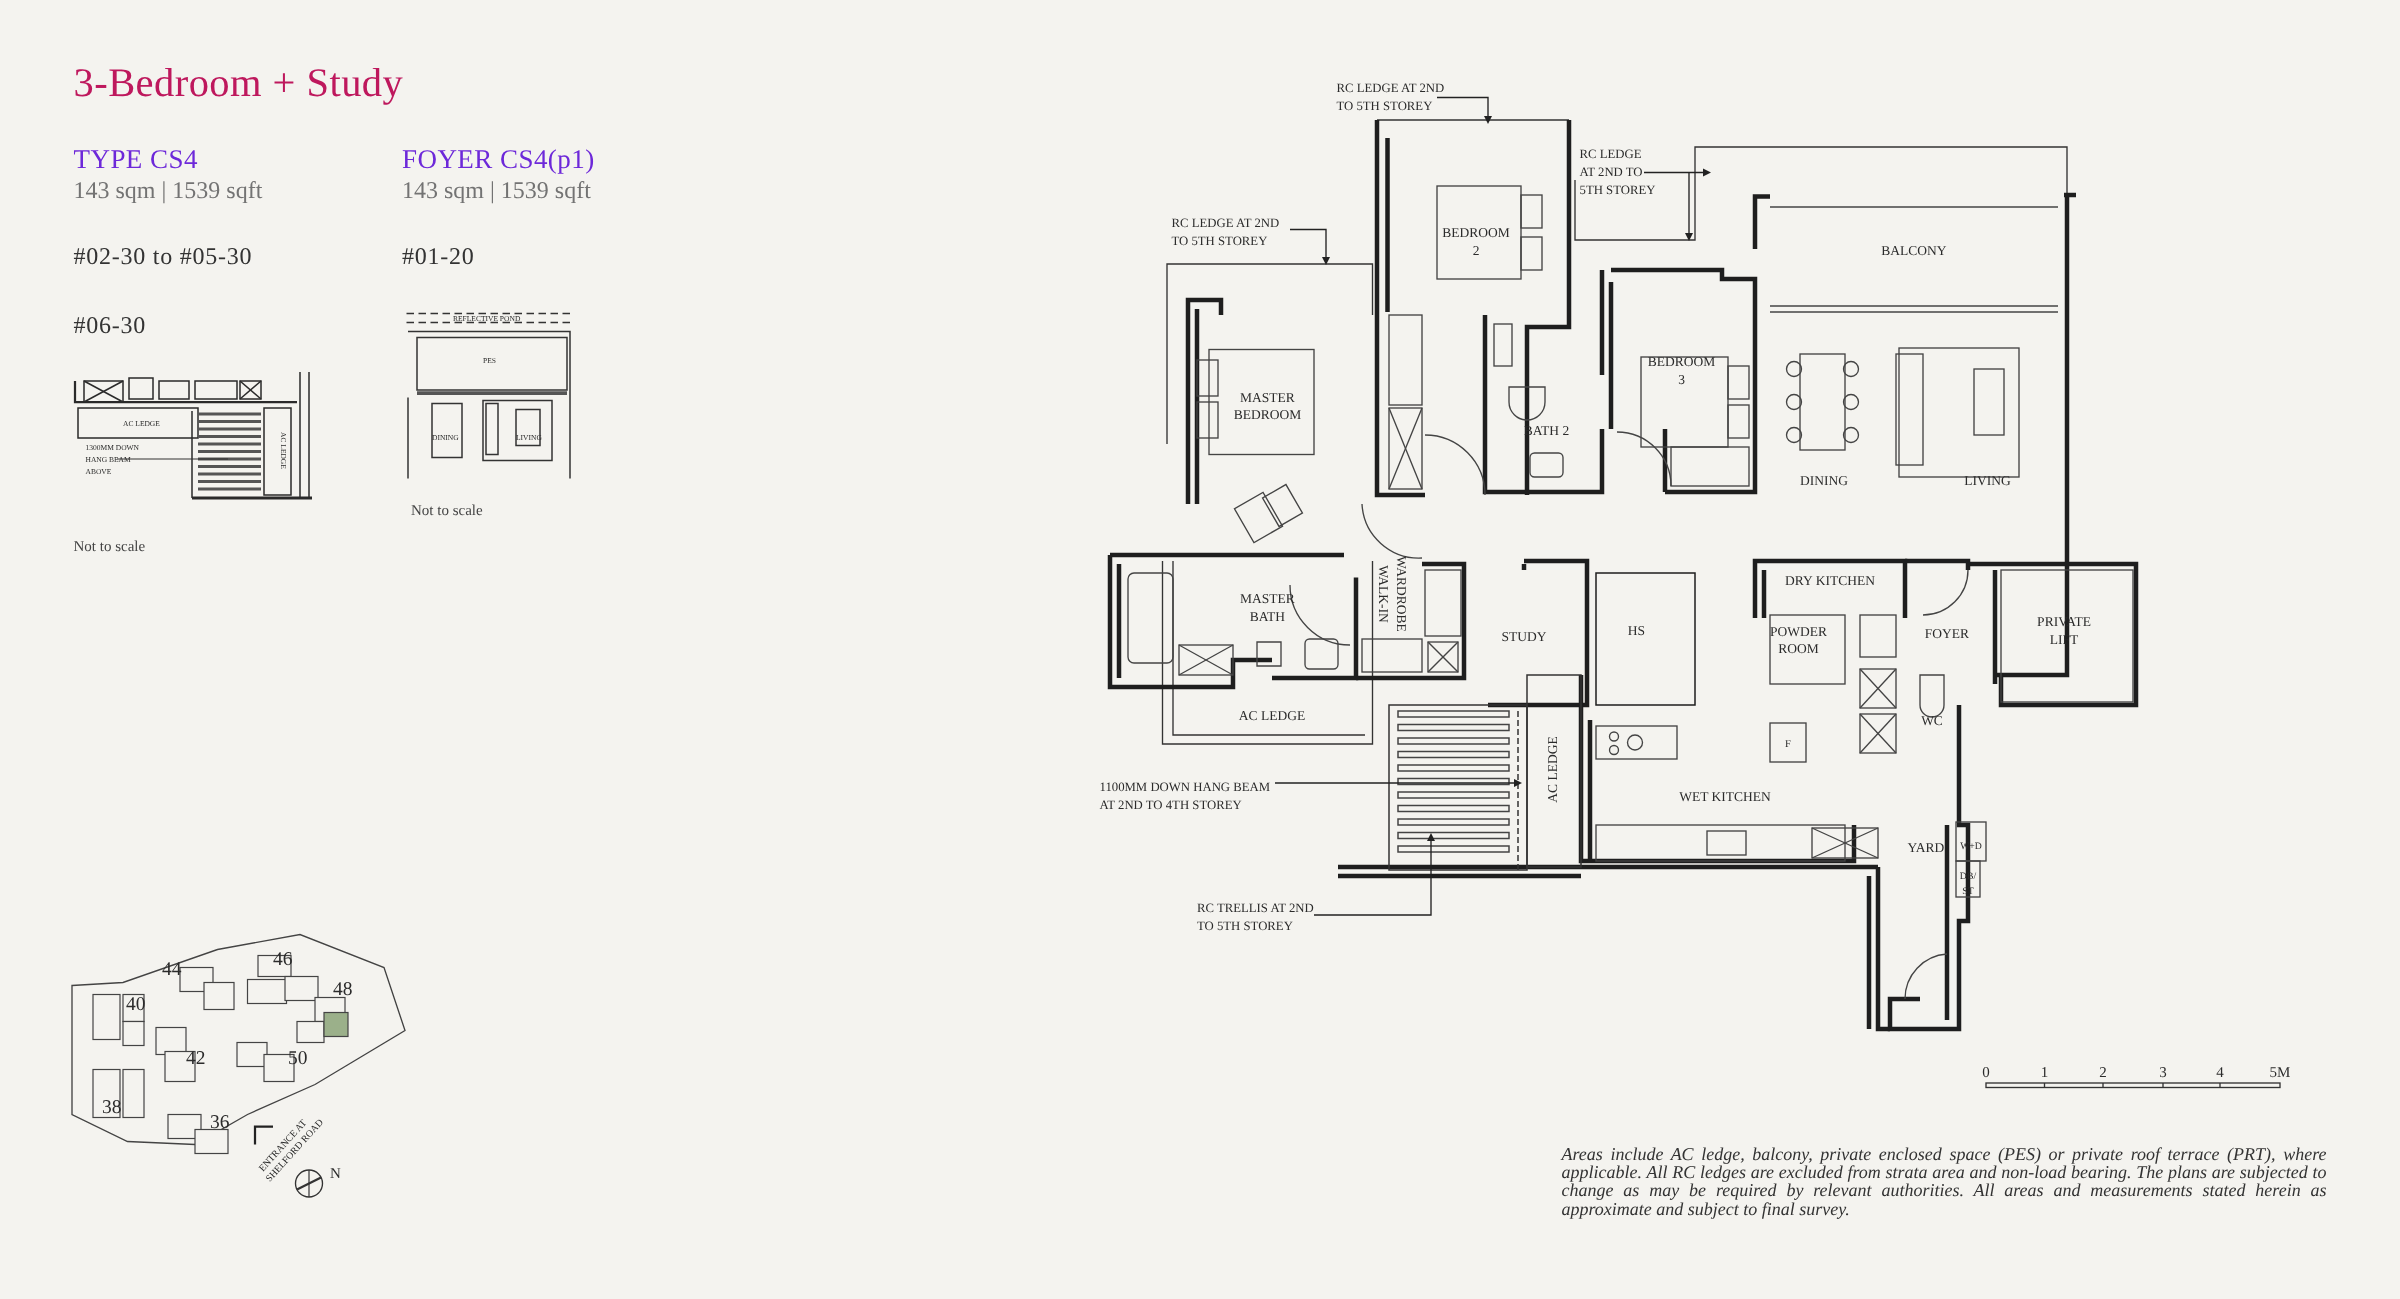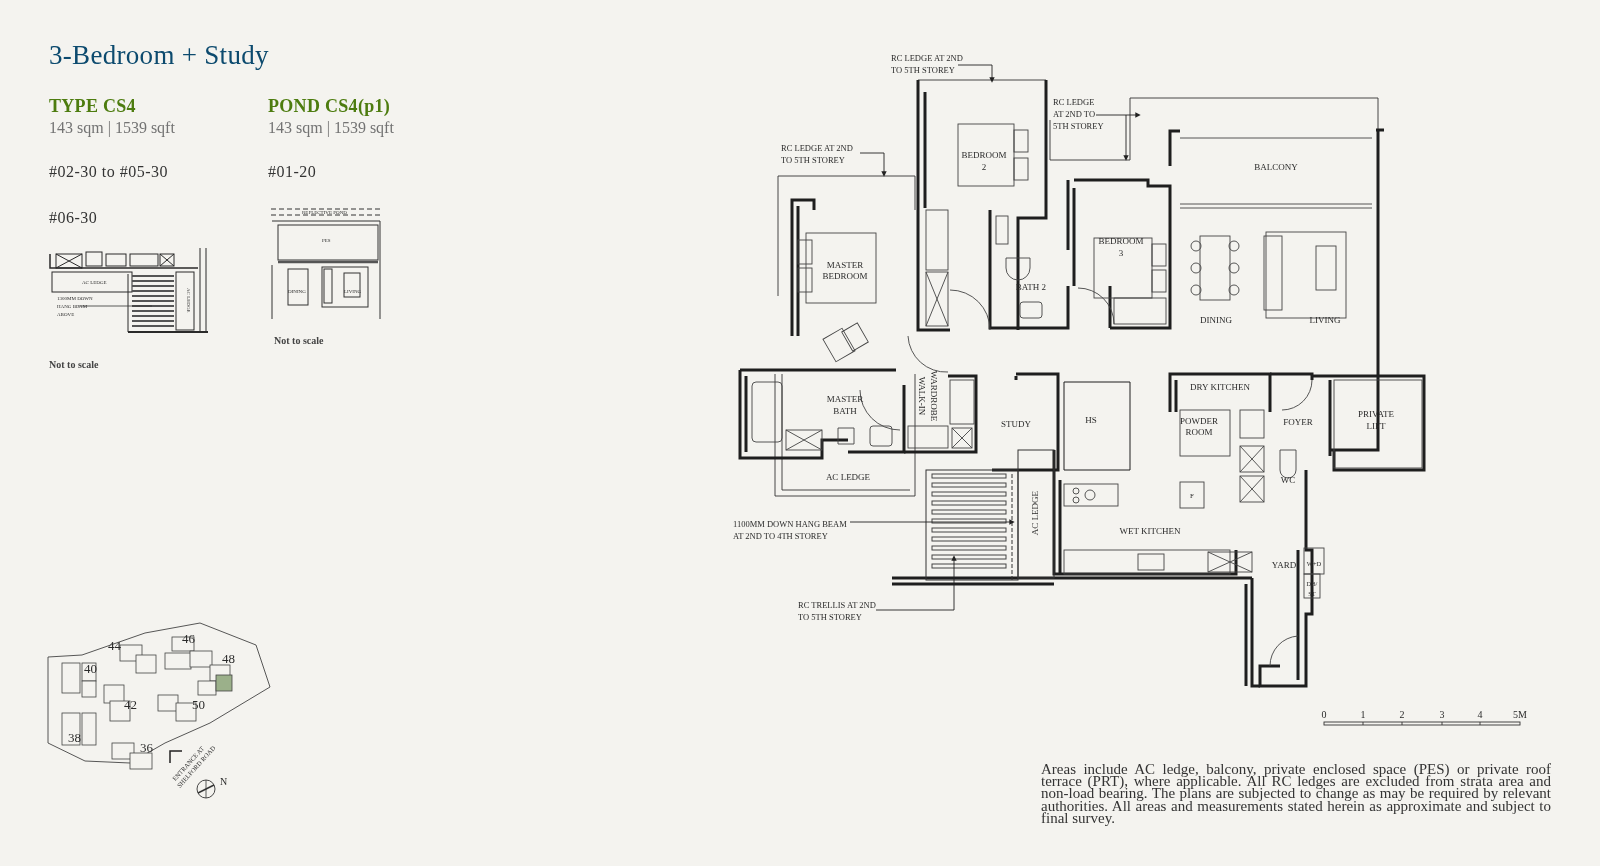--- a/index.html
+++ b/index.html
@@ -1,37 +1,37 @@
 <!DOCTYPE html>
 <html><head>
 <meta charset="utf-8">
 <style>
   html,body{margin:0;padding:0;}
   body{width:1600px;height:866px;background:#f4f3ef;position:relative;overflow:hidden;
        font-family:"Liberation Serif","DejaVu Serif",serif;color:#2b2b2b;}
   .abs{position:absolute;}
-  .title{left:49px;top:40px;font-size:27px;letter-spacing:0.3px;color:#0c4a6e;}
-  .type-h{font-size:18px;color:#4d7c0f;letter-spacing:0.3px;font-weight:bold;}
+  .title{left:49px;top:40px;font-size:27px;letter-spacing:0.3px;color:#be185d;}
+  .type-h{font-size:18px;color:#6d28d9;letter-spacing:0.3px;}
   .type-a{font-size:16px;color:#737373;}
   .units{font-size:16px;color:#333;letter-spacing:0.5px;}
-  .nts{font-size:10px;color:#444;font-weight:bold;}
+  .nts{font-size:10px;color:#444;}
   svg text{font-family:"Liberation Serif","DejaVu Serif",serif;fill:#2b2b2b;}
-  .disclaimer{left:1041px;top:763px;width:510px;font-size:15px;line-height:12.2px;color:#333;text-align:justify;text-align-last:left;}
+  .disclaimer{left:1041px;top:763px;width:510px;font-size:12px;line-height:12.2px;color:#333;text-align:justify;text-align-last:left;font-style:italic;}
 </style>
 </head>
 <body>
 
 <div class="abs title">3-Bedroom + Study</div>
 
 <div class="abs type-h" style="left:49px;top:96px;">TYPE CS4</div>
 <div class="abs type-a" style="left:49px;top:119px;">143 sqm | 1539 sqft</div>
 <div class="abs units" style="left:49px;top:163px;">#02-30 to #05-30</div>
 <div class="abs units" style="left:49px;top:209px;">#06-30</div>
 
-<div class="abs type-h" style="left:268px;top:96px;">POND CS4(p1)</div>
+<div class="abs type-h" style="left:268px;top:96px;">FOYER CS4(p1)</div>
 <div class="abs type-a" style="left:268px;top:119px;">143 sqm | 1539 sqft</div>
 <div class="abs units" style="left:268px;top:163px;">#01-20</div>
 
 <svg class="abs" style="left:48px;top:248px;" width="165" height="90">
   <g fill="none" stroke="#2a2a2a" stroke-width="1">
     <path d="M2 6 V20 H150" stroke-width="1.5"></path>
     <rect x="8" y="6" width="26" height="14"></rect>
     <line x1="8" y1="6" x2="34" y2="20"></line>
       <line x1="34" y1="6" x2="8" y2="20"></line>
     <rect x="38" y="4" width="16" height="14"></rect>

